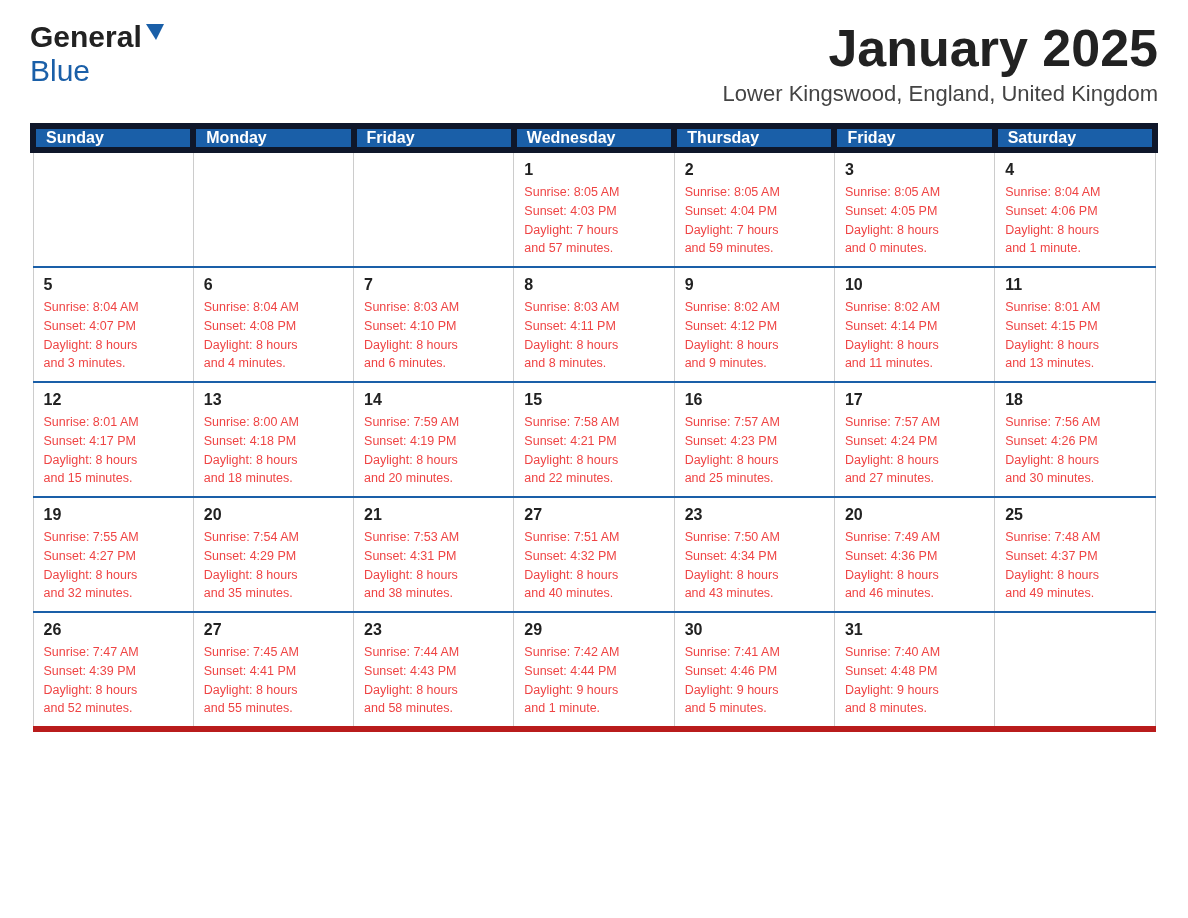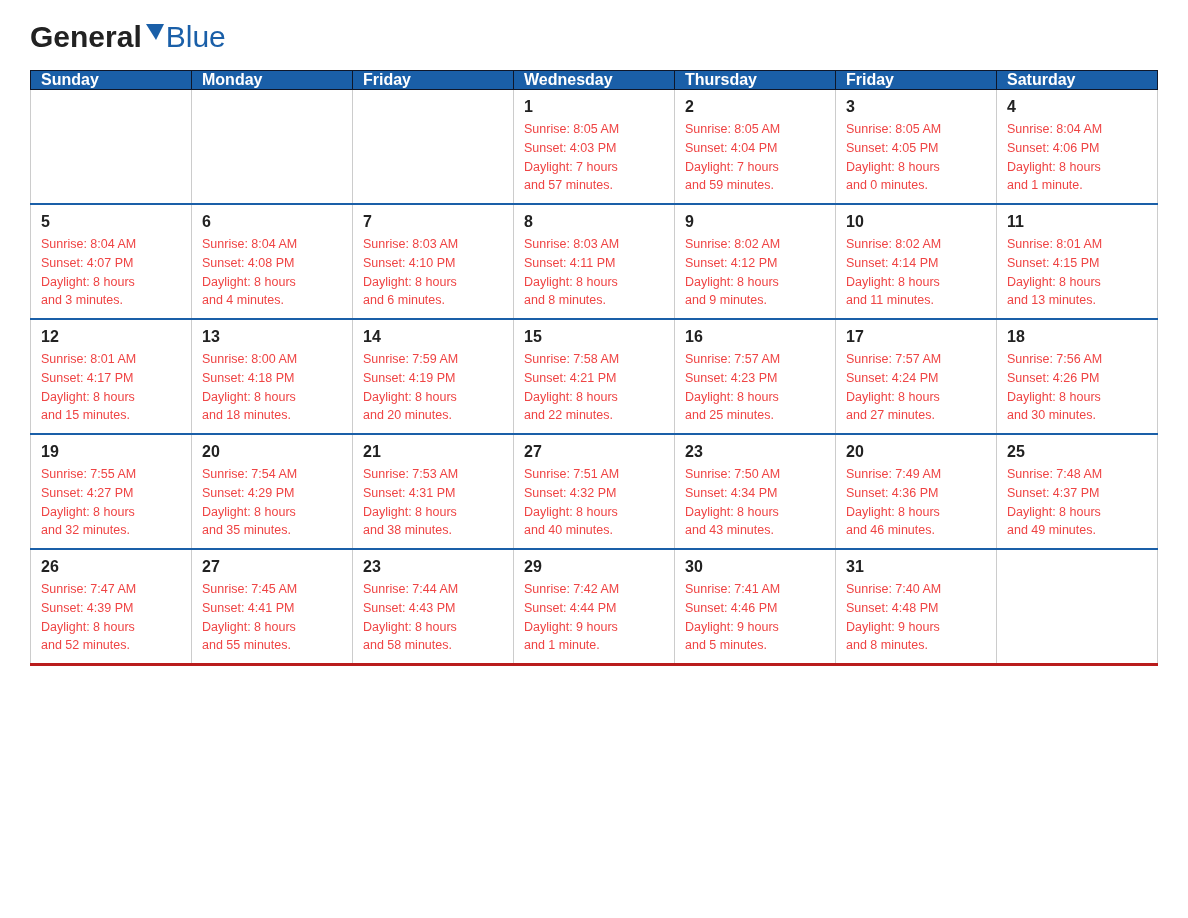--- a/index.html
+++ b/index.html
@@ -12,21 +12,21 @@
       padding: 20px 30px;
     }
     .header {
       display: flex;
       justify-content: space-between;
       align-items: flex-start;
       margin-bottom: 10px;
     }
     .logo-area {
       display: flex;
-      flex-direction: row;
+      flex-direction: column;
       align-items: flex-start;
     }
     .title-area {
       text-align: right;
     }
     .month-title {
       font-size: 52px;
       font-weight: bold;
       color: #222;
       line-height: 1.1;
@@ -41,21 +41,21 @@
       border-collapse: collapse;
       margin-top: 16px;
     }
     .calendar th {
       background: #1a5fa8;
       color: #fff;
       font-size: 16px;
       font-weight: bold;
       padding: 0 10px;
       text-align: left;
-      border: 1px solid #0f172a;
+      border: 6px solid #0f172a;
     }
     .calendar td {
       vertical-align: top;
       padding: 8px 10px;
       border: 1px solid #ccc;
       width: 14.28%;
       min-height: 100px;
       font-size: 13px;
       color: #222;
     }
@@ -70,21 +70,21 @@
     }
     .day-info {
       font-size: 12.5px;
       color: #ef4444;
       line-height: 1.5;
     }
     .calendar tr td {
       border-bottom: 2px solid #1a5fa8;
     }
     .calendar tr:last-child td {
-      border-bottom: 3px solid #b91c1c;
+      border-bottom: 6px solid #b91c1c;
     }
     .logo-wrapper {
       display: flex;
       align-items: center;
       gap: 0;
     }
     .logo-general {
       font-size: 30px;
       font-weight: bold;
       color: #222;
@@ -109,20 +109,24 @@
       <div style="display:inline-block; position:relative; top:-4px; margin-left:2px;">
         <svg width="22" height="22" viewBox="0 0 22 22">
           <polygon points="2,4 20,4 12,20" fill="#1a5fa8"></polygon>
         </svg>
       </div>
     </div>
     <div class="logo-blue-row">
       <span class="logo-blue-text">Blue</span>
     </div>
   </div>
+  <div class="title-area">
+    <div class="month-title">January 2025</div>
+    <div class="location">Lower Kingswood, England, United Kingdom</div>
+  </div>
 </div>
 
 <table class="calendar">
   <thead>
     <tr>
       <th>Sunday</th>
       <th>Monday</th>
       <th>Friday</th>
       <th>Wednesday</th>
       <th>Thursday</th>

